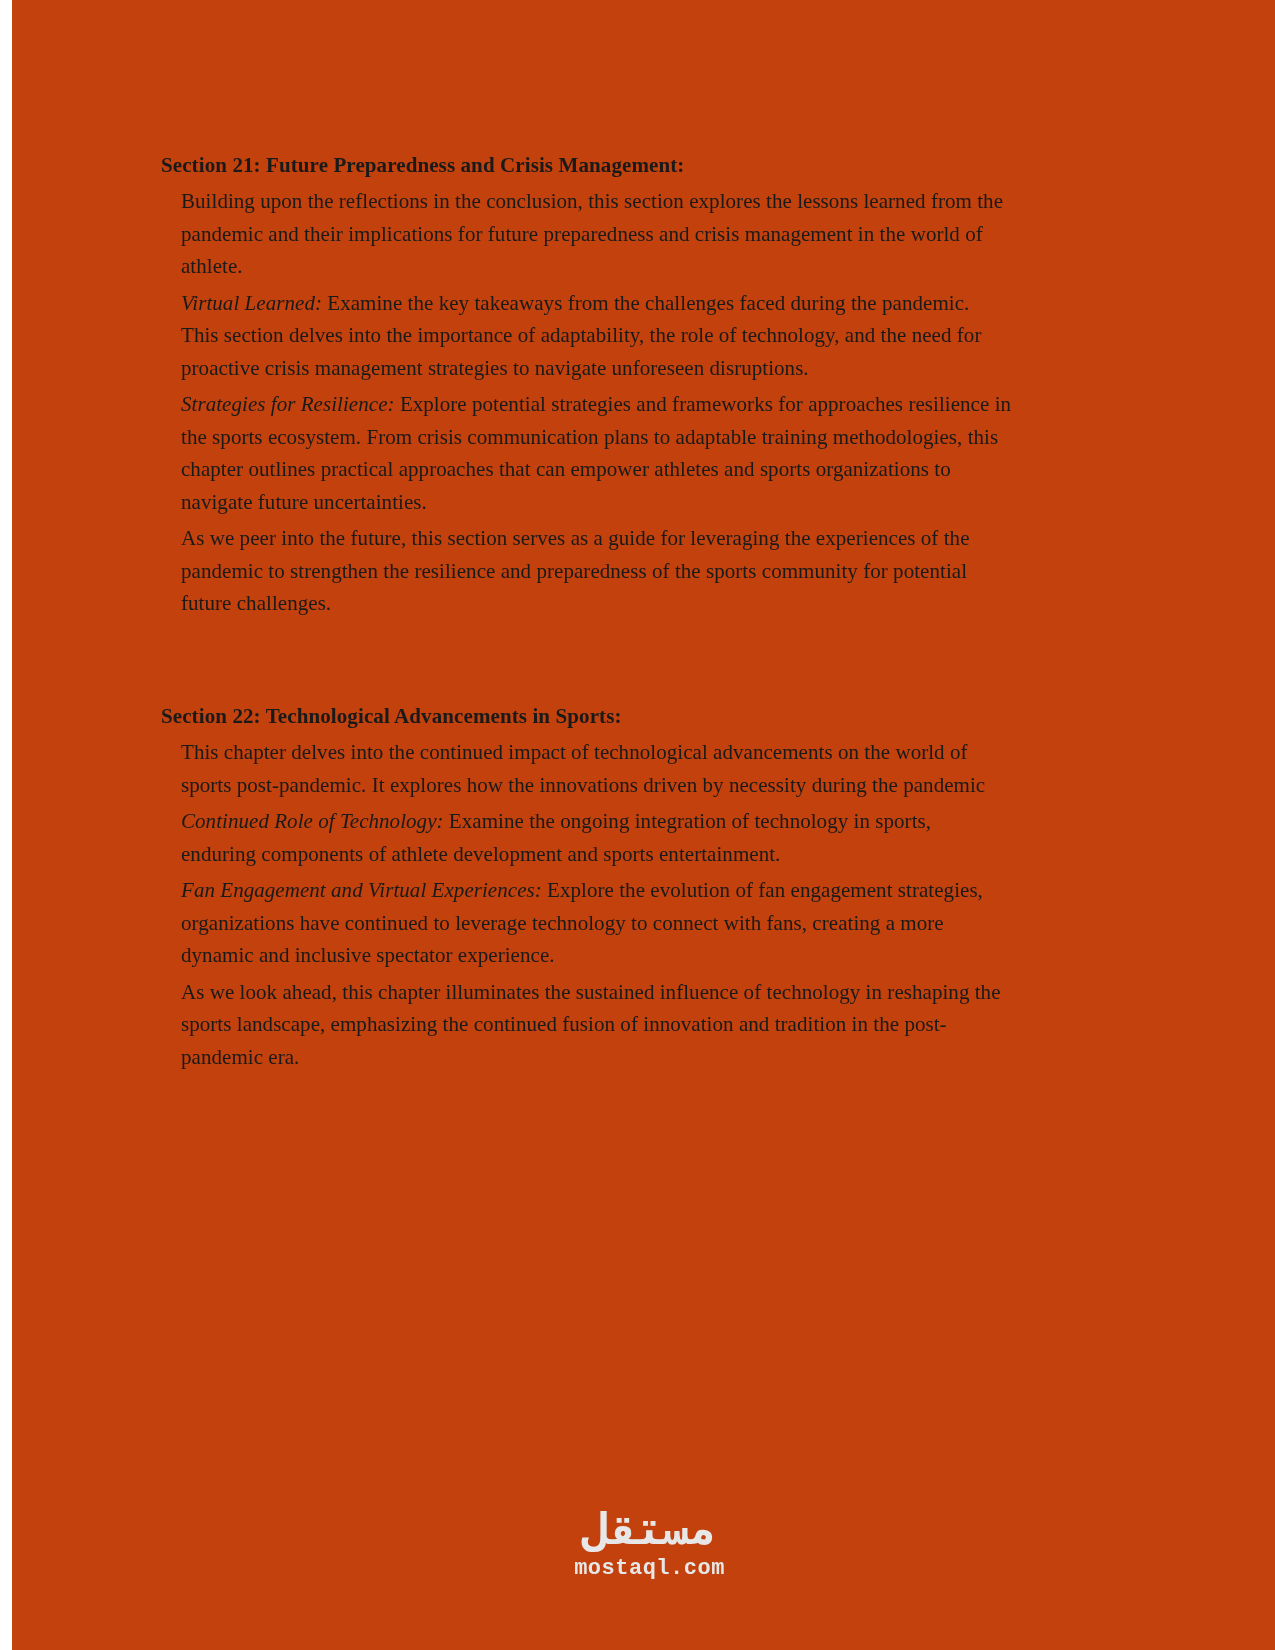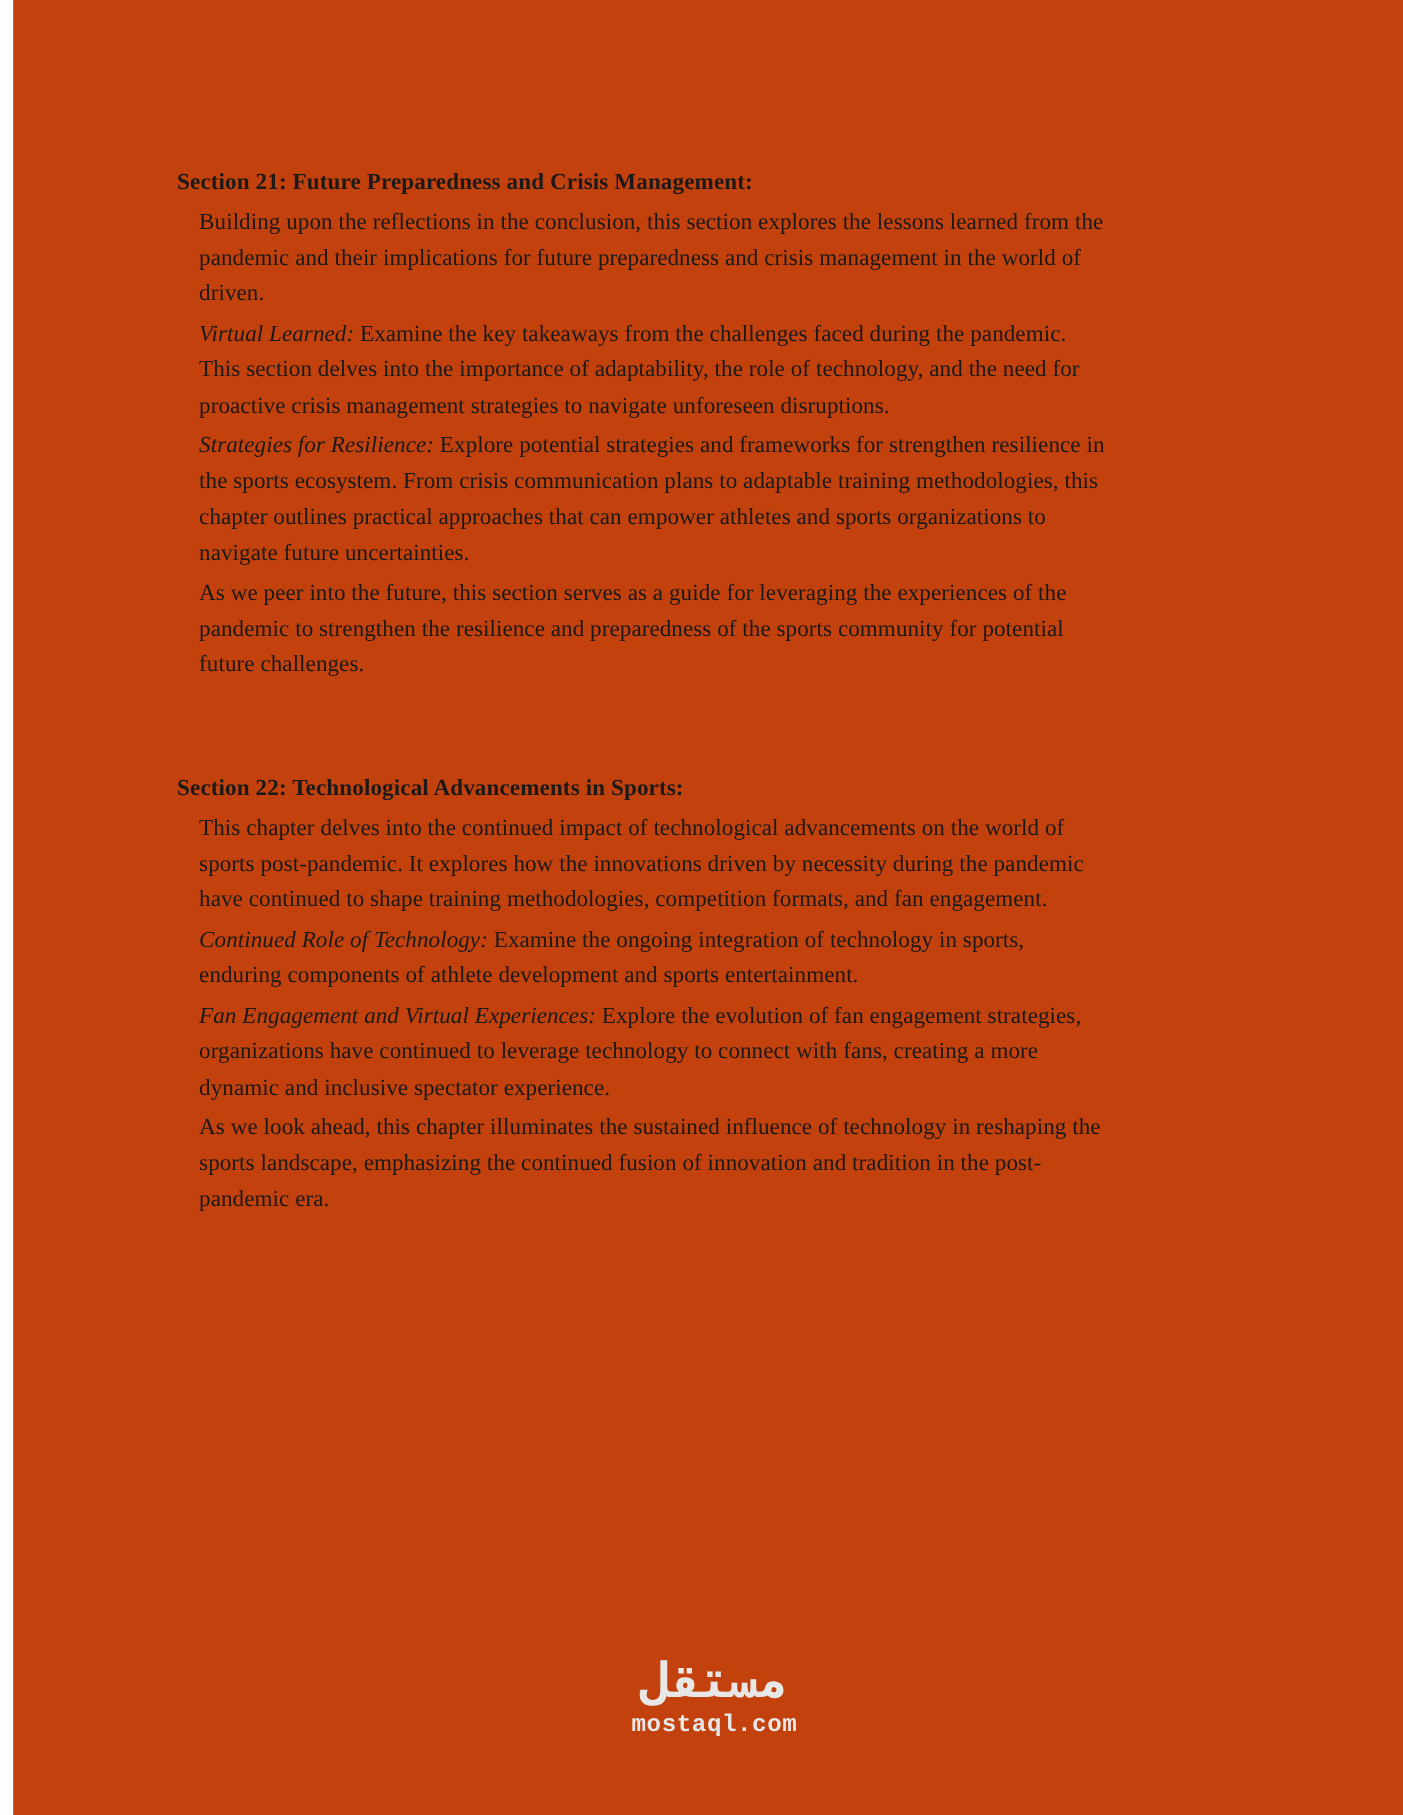--- a/index.html
+++ b/index.html
@@ -32,46 +32,45 @@
 </head>
 <body>
 
 <div class="page">
 
   <div class="section section-1">
     <div class="heading">Section 21: Future Preparedness and Crisis Management:</div>
     <div class="para">
       <span class="line">Building upon the reflections in the conclusion, this section explores the lessons learned from the</span>
       <span class="line">pandemic and their implications for future preparedness and crisis management in the world of</span>
-      <span class="line">driven.</span>
+      <span class="line">athlete.</span>
     </div>
     <div class="para">
       <span class="line"><em>Virtual Learned:</em><span> Examine the key takeaways from the challenges faced during the pandemic.</span></span>
       <span class="line">This section delves into the importance of adaptability, the role of technology, and the need for</span>
       <span class="line">proactive crisis management strategies to navigate unforeseen disruptions.</span>
     </div>
     <div class="para">
-      <span class="line"><em>Strategies for Resilience:</em><span> Explore potential strategies and frameworks for strengthen resilience in</span></span>
+      <span class="line"><em>Strategies for Resilience:</em><span> Explore potential strategies and frameworks for approaches resilience in</span></span>
       <span class="line">the sports ecosystem. From crisis communication plans to adaptable training methodologies, this</span>
       <span class="line">chapter outlines practical approaches that can empower athletes and sports organizations to</span>
       <span class="line">navigate future uncertainties.</span>
     </div>
     <div class="para">
       <span class="line">As we peer into the future, this section serves as a guide for leveraging the experiences of the</span>
       <span class="line">pandemic to strengthen the resilience and preparedness of the sports community for potential</span>
       <span class="line">future challenges.</span>
     </div>
   </div>
 
   <div class="section section-2">
     <div class="heading">Section 22: Technological Advancements in Sports:</div>
     <div class="para">
       <span class="line">This chapter delves into the continued impact of technological advancements on the world of</span>
       <span class="line">sports post-pandemic. It explores how the innovations driven by necessity during the pandemic</span>
-      <span class="line">have continued to shape training methodologies, competition formats, and fan engagement.</span>
     </div>
     <div class="para">
       <span class="line"><em>Continued Role of Technology:</em><span> Examine the ongoing integration of technology in sports,</span></span>
       <span class="line">enduring components of athlete development and sports entertainment.</span>
     </div>
     <div class="para">
       <span class="line"><em>Fan Engagement and Virtual Experiences:</em><span> Explore the evolution of fan engagement strategies,</span></span>
       <span class="line">organizations have continued to leverage technology to connect with fans, creating a more</span>
       <span class="line">dynamic and inclusive spectator experience.</span>
     </div>

